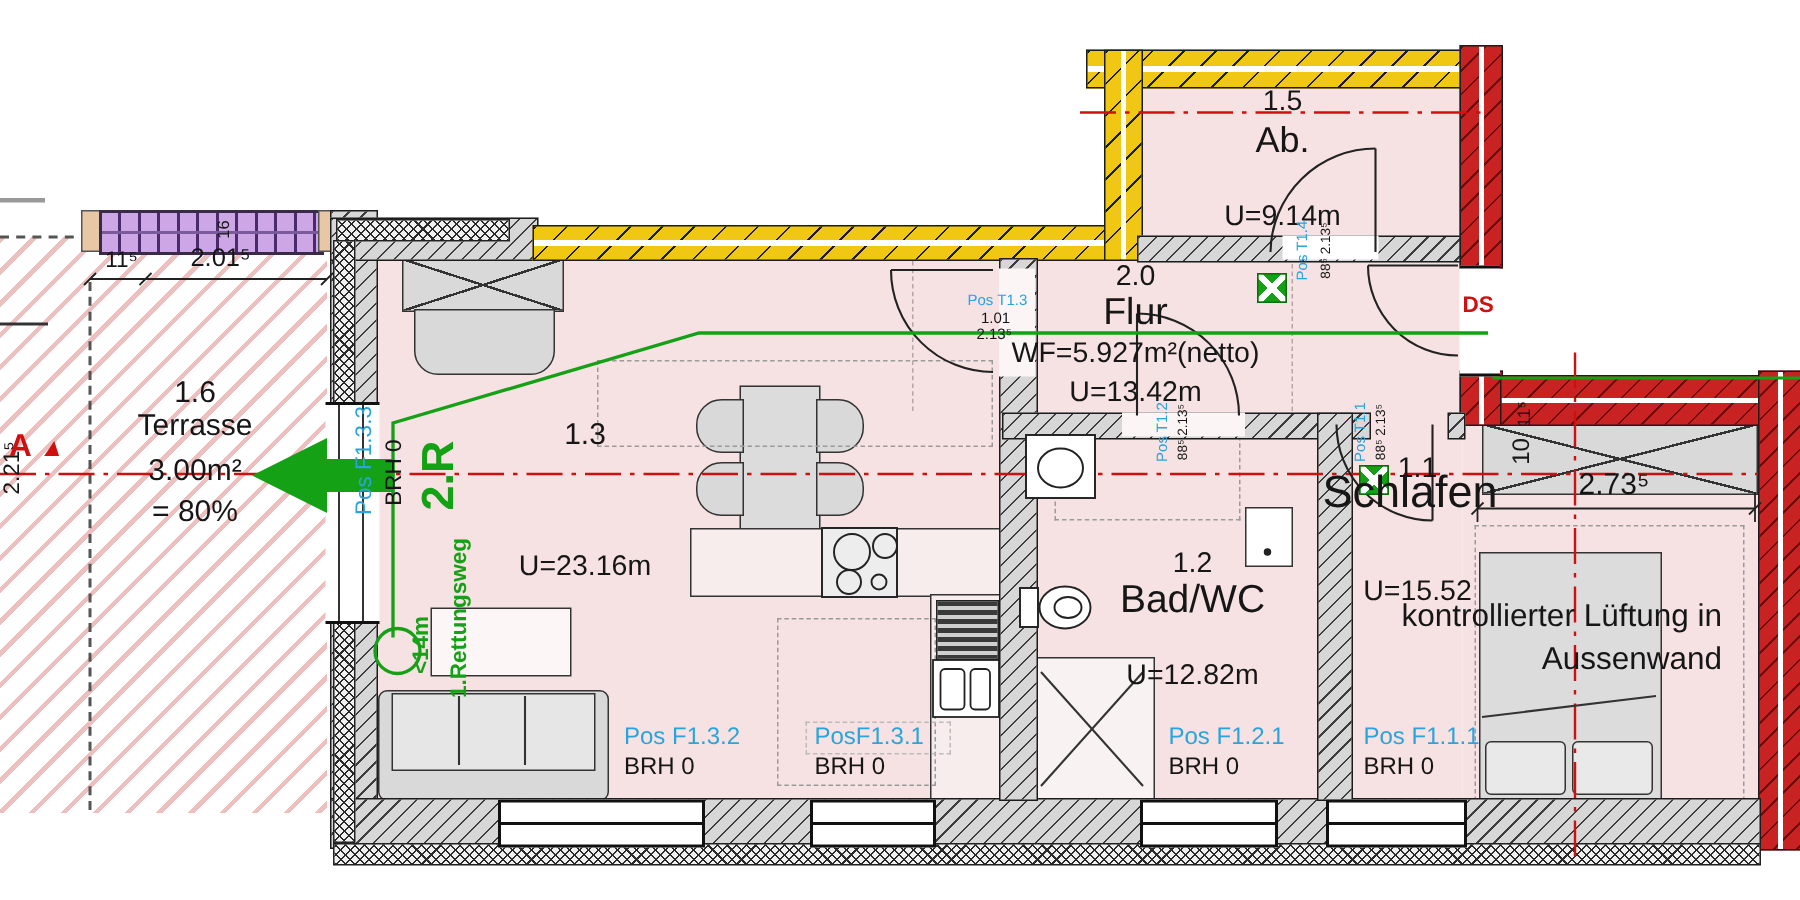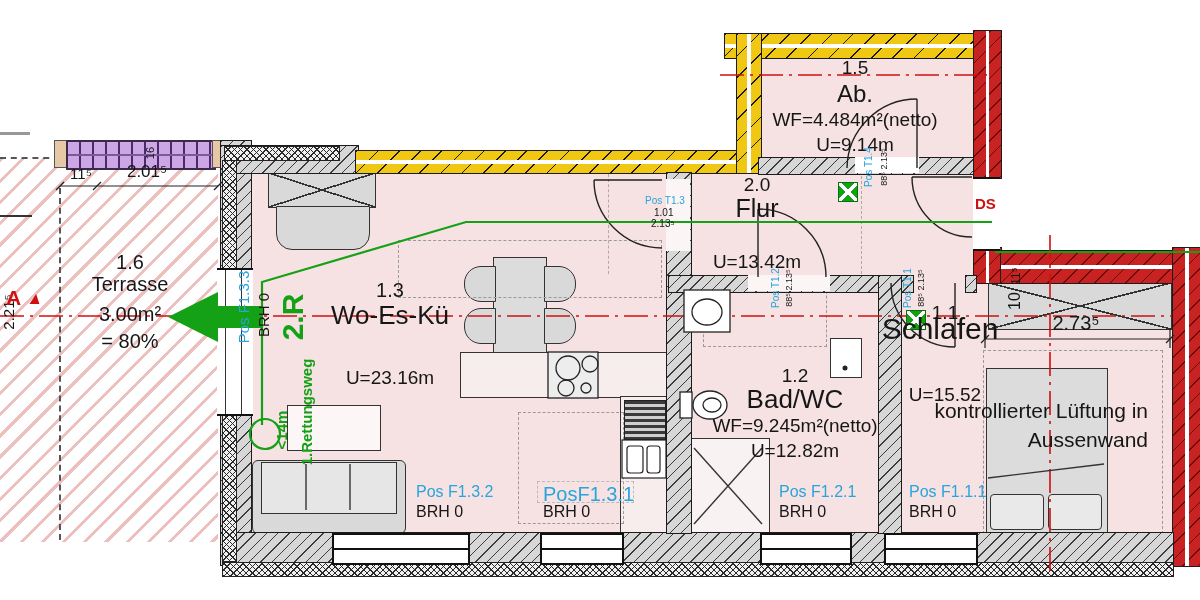--- a/index.html
+++ b/index.html
@@ -180,54 +180,52 @@
     </g>
     <circle cx="845" cy="368" r="2.5" fill="#222"></circle>
   </svg>
 
   <div class="t c" style="left:130px;top:252px;font-size:20px">1.6</div>
   <div class="t c" style="left:130px;top:274px;font-size:20px">Terrasse</div>
   <div class="t c" style="left:130px;top:304px;font-size:20px">3.00m²</div>
   <div class="t c" style="left:130px;top:331px;font-size:20px">= 80%</div>
 
   <div class="t c" style="left:390px;top:280px;font-size:20px">1.3</div>
-  <div class="t c" style="left:390px;top:302px;font-size:26px">Wo-Es-Kü</div>
   <div class="t c" style="left:390px;top:368px;font-size:19px">U=23.16m</div>
 
   <div class="t c" style="left:855px;top:58px;font-size:19px">1.5</div>
   <div class="t c" style="left:855px;top:82px;font-size:24px">Ab.</div>
-  <div class="t c" style="left:855px;top:110px;font-size:19px">WF=4.484m²(netto)</div>
   <div class="t c" style="left:855px;top:135px;font-size:19px">U=9.14m</div>
 
   <div class="t c" style="left:757px;top:175px;font-size:19px">2.0</div>
   <div class="t c" style="left:757px;top:196px;font-size:25px">Flur</div>
+  <div class="t c" style="left:757px;top:226px;font-size:19px">WF=5.927m²(netto)</div>
   <div class="t c" style="left:757px;top:252px;font-size:19px">U=13.42m</div>
 
   <div class="t c" style="left:795px;top:366px;font-size:19px">1.2</div>
   <div class="t c" style="left:795px;top:386px;font-size:26px">Bad/WC</div>
-  <div class="t c" style="left:795px;top:416px;font-size:19px">WF=9.245m²(netto)</div>
   <div class="t c" style="left:795px;top:441px;font-size:19px">U=12.82m</div>
 
   <div class="t c" style="left:945px;top:303px;font-size:19px">1.1</div>
   <div class="t c" style="left:940px;top:314px;font-size:30px">Schlafen</div>
   <div class="t c" style="left:945px;top:385px;font-size:19px">U=15.52</div>
 
   <div class="t" style="right:52px;top:400px;font-size:21px">kontrollierter Lüftung in</div>
   <div class="t" style="right:52px;top:429px;font-size:21px">Aussenwand</div>
 
   <div class="t v grn" style="left:293px;top:317px;font-size:30px">2.R</div>
   <div class="t v grn" style="left:306px;top:412px;font-size:15px;font-weight:600">1.Rettungsweg</div>
   <div class="t v grn" style="left:281px;top:430px;font-size:15px;font-weight:600">&lt;14m</div>
 
   <div class="t v cyan" style="left:243px;top:307px;font-size:15px">Pos F1.3.3</div>
   <div class="t v" style="left:263px;top:315px;font-size:15px">BRH 0</div>
   <div class="t cyan" style="left:416px;top:484px;font-size:16px">Pos F1.3.2</div>
   <div class="t" style="left:416px;top:504px;font-size:16px">BRH 0</div>
   <div class="a dash" style="left:537px;top:481px;width:95px;height:20px;border-color:#bbb"></div>
-  <div class="t cyan" style="left:543px;top:484px;font-size:20px">PosF1.3.1</div>
+  <div class="t cyan" style="left:543px;top:484px;font-size:16px">PosF1.3.1</div>
   <div class="t" style="left:543px;top:504px;font-size:16px">BRH 0</div>
   <div class="t cyan" style="left:779px;top:484px;font-size:16px">Pos F1.2.1</div>
   <div class="t" style="left:779px;top:504px;font-size:16px">BRH 0</div>
   <div class="t cyan" style="left:909px;top:484px;font-size:16px">Pos F1.1.1</div>
   <div class="t" style="left:909px;top:504px;font-size:16px">BRH 0</div>
 
   <div class="t cyan" style="left:645px;top:196px;font-size:10px">Pos T1.3</div>
   <div class="t" style="left:654px;top:208px;font-size:10px">1.01</div>
   <div class="t" style="left:651px;top:219px;font-size:10px">2.13⁵</div>
   <div class="t v cyan" style="left:869px;top:167px;font-size:10px">Pos T1.4</div>

